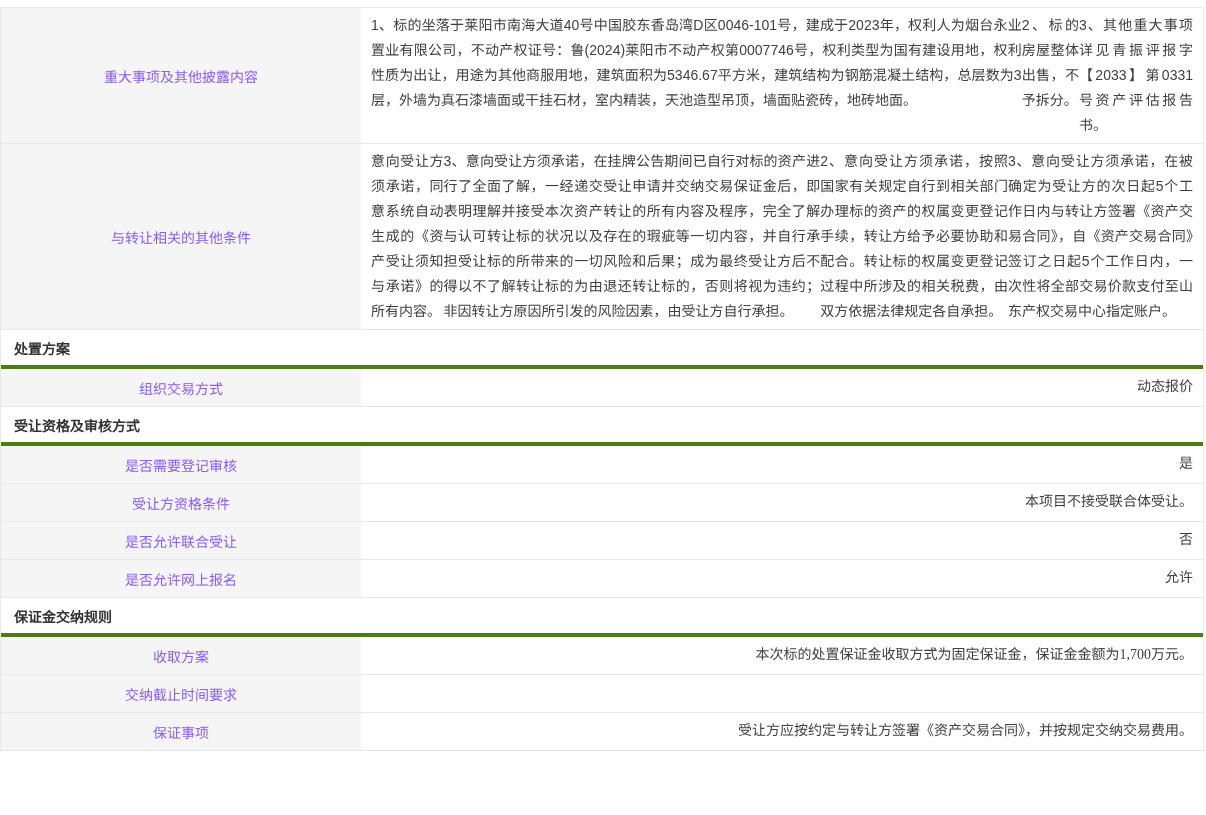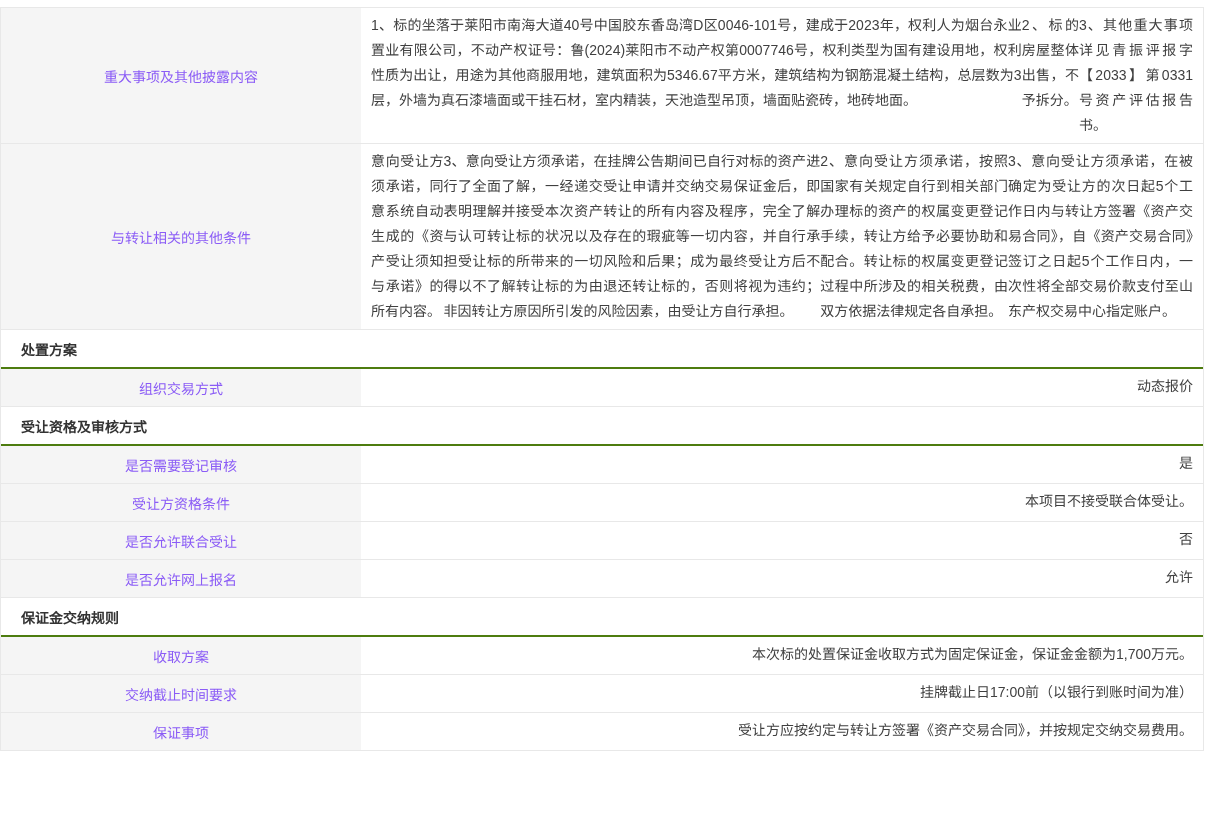--- a/index.html
+++ b/index.html
@@ -47,32 +47,32 @@
     box-sizing: border-box;
     padding: 5px 10px;
     line-height: 25px;
     display: flex;
     flex-direction: row;
     justify-content: center;
     color: #404040;
     text-align: justify;
   }
   .cell-value p { margin: 0; }
-  .row-simple { min-height: 37px; }
+  .row-simple { min-height: 37px; font-family: Liberation Serif, serif; }
   .row-simple .cell-value { justify-content: flex-end; }
   .section-row {
     min-height: 39px;
     box-sizing: border-box;
     display: flex;
     align-items: center;
-    padding: 0 20px;
+    padding: 0 13px;
     font-weight: bold;
     color: #333333;
     background: #ffffff;
-    border-bottom: 2px solid #4d7c0f;
+    border-bottom: 4px solid #4d7c0f;
   }
 </style>
 </head>
 <body>
 
 <div class="page">
   <div class="disclosure-table">
 
     <div class="row">
       <div class="cell-label">重大事项及其他披露内容</div>
@@ -142,23 +142,20 @@
 
     <div class="row row-simple">
       <div class="cell-label">收取方案</div>
       <div class="cell-value">
         <p>本次标的处置保证金收取方式为固定保证金，保证金金额为1,700万元。</p>
       </div>
     </div>
 
     <div class="row row-simple">
       <div class="cell-label">交纳截止时间要求</div>
-      <div class="cell-value">
-        <p>挂牌截止日17:00前（以银行到账时间为准）</p>
-      </div>
     </div>
 
     <div class="row row-simple">
       <div class="cell-label">保证事项</div>
       <div class="cell-value">
         <p>受让方应按约定与转让方签署《资产交易合同》，并按规定交纳交易费用。</p>
       </div>
     </div>
 
   </div>

